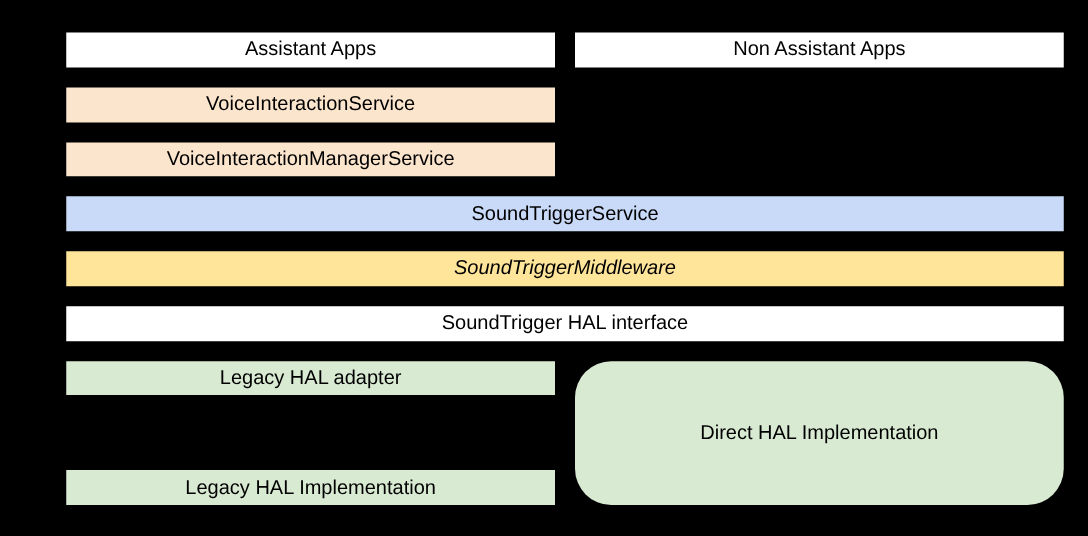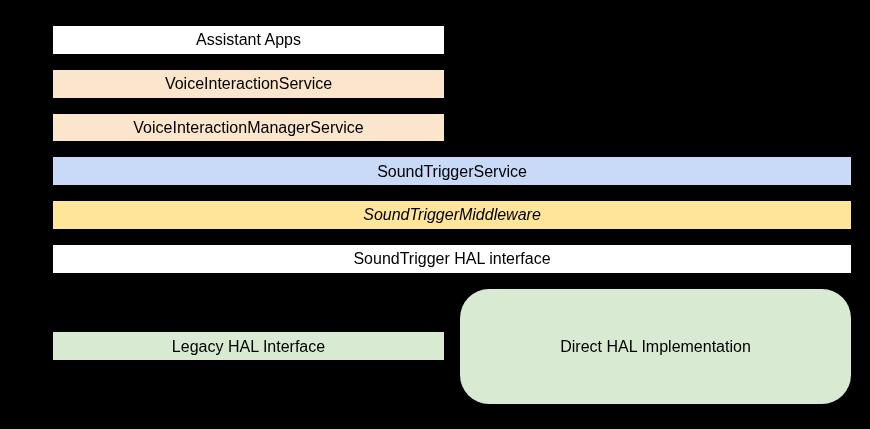--- a/index.html
+++ b/index.html
@@ -48,20 +48,22 @@
   .c-legacy-adapter     { grid-area: 7 / 1 / 8 / 2; }
   .c-direct-hal         { grid-area: 7 / 2 / 10 / 3; }
   .c-legacy-interface   { grid-area: 8 / 1 / 9 / 2; }
   .c-legacy-impl        { grid-area: 9 / 1 / 10 / 2; }
 </style>
 </head>
 <body>
 
 <div class="stack">
   <div class="cell c-assistant" data-bind="stack.assistant_apps.label" data-bind-bg="stack.assistant_apps.bg" style="background: rgb(255, 255, 255);">Assistant Apps</div>
+  <div class="cell c-non-assistant" data-bind="stack.non_assistant_apps.label" data-bind-bg="stack.non_assistant_apps.bg" style="background: rgb(255, 255, 255);">Non Assistant Apps</div>
   <div class="cell c-vis" data-bind="stack.voice_interaction_service.label" data-bind-bg="stack.voice_interaction_service.bg" style="background: rgb(252, 229, 205);">VoiceInteractionService</div>
   <div class="cell c-vims" data-bind="stack.voice_interaction_manager_service.label" data-bind-bg="stack.voice_interaction_manager_service.bg" style="background: rgb(252, 229, 205);">VoiceInteractionManagerService</div>
   <div class="cell c-sts" data-bind="stack.sound_trigger_service.label" data-bind-bg="stack.sound_trigger_service.bg" style="background: rgb(201, 218, 248);">SoundTriggerService</div>
   <div class="cell c-middleware" data-bind="stack.sound_trigger_middleware.label" data-bind-bg="stack.sound_trigger_middleware.bg" style="background: rgb(255, 229, 153);">SoundTriggerMiddleware</div>
   <div class="cell c-hal-interface" data-bind="stack.sound_trigger_hal_interface.label" data-bind-bg="stack.sound_trigger_hal_interface.bg" style="background: rgb(255, 255, 255);">SoundTrigger HAL interface</div>
+  <div class="cell c-legacy-adapter" data-bind="stack.legacy_hal_adapter.label" data-bind-bg="stack.legacy_hal_adapter.bg" style="background: rgb(217, 234, 211);">Legacy HAL adapter</div>
   <div class="cell c-direct-hal" data-bind="stack.direct_hal_implementation.label" data-bind-bg="stack.direct_hal_implementation.bg" style="background: rgb(217, 234, 211); border-radius: 29px;">Direct HAL Implementation</div>
-  <div class="cell c-legacy-interface" data-bind="stack.legacy_hal_interface.label" data-bind-bg="stack.legacy_hal_interface.bg" style="background: rgb(217, 234, 211);">Legacy HAL Interface</div>
+  <div class="cell c-legacy-impl" data-bind="stack.legacy_hal_implementation.label" data-bind-bg="stack.legacy_hal_implementation.bg" style="background: rgb(217, 234, 211);">Legacy HAL Implementation</div>
 </div>
 
 </body></html>

